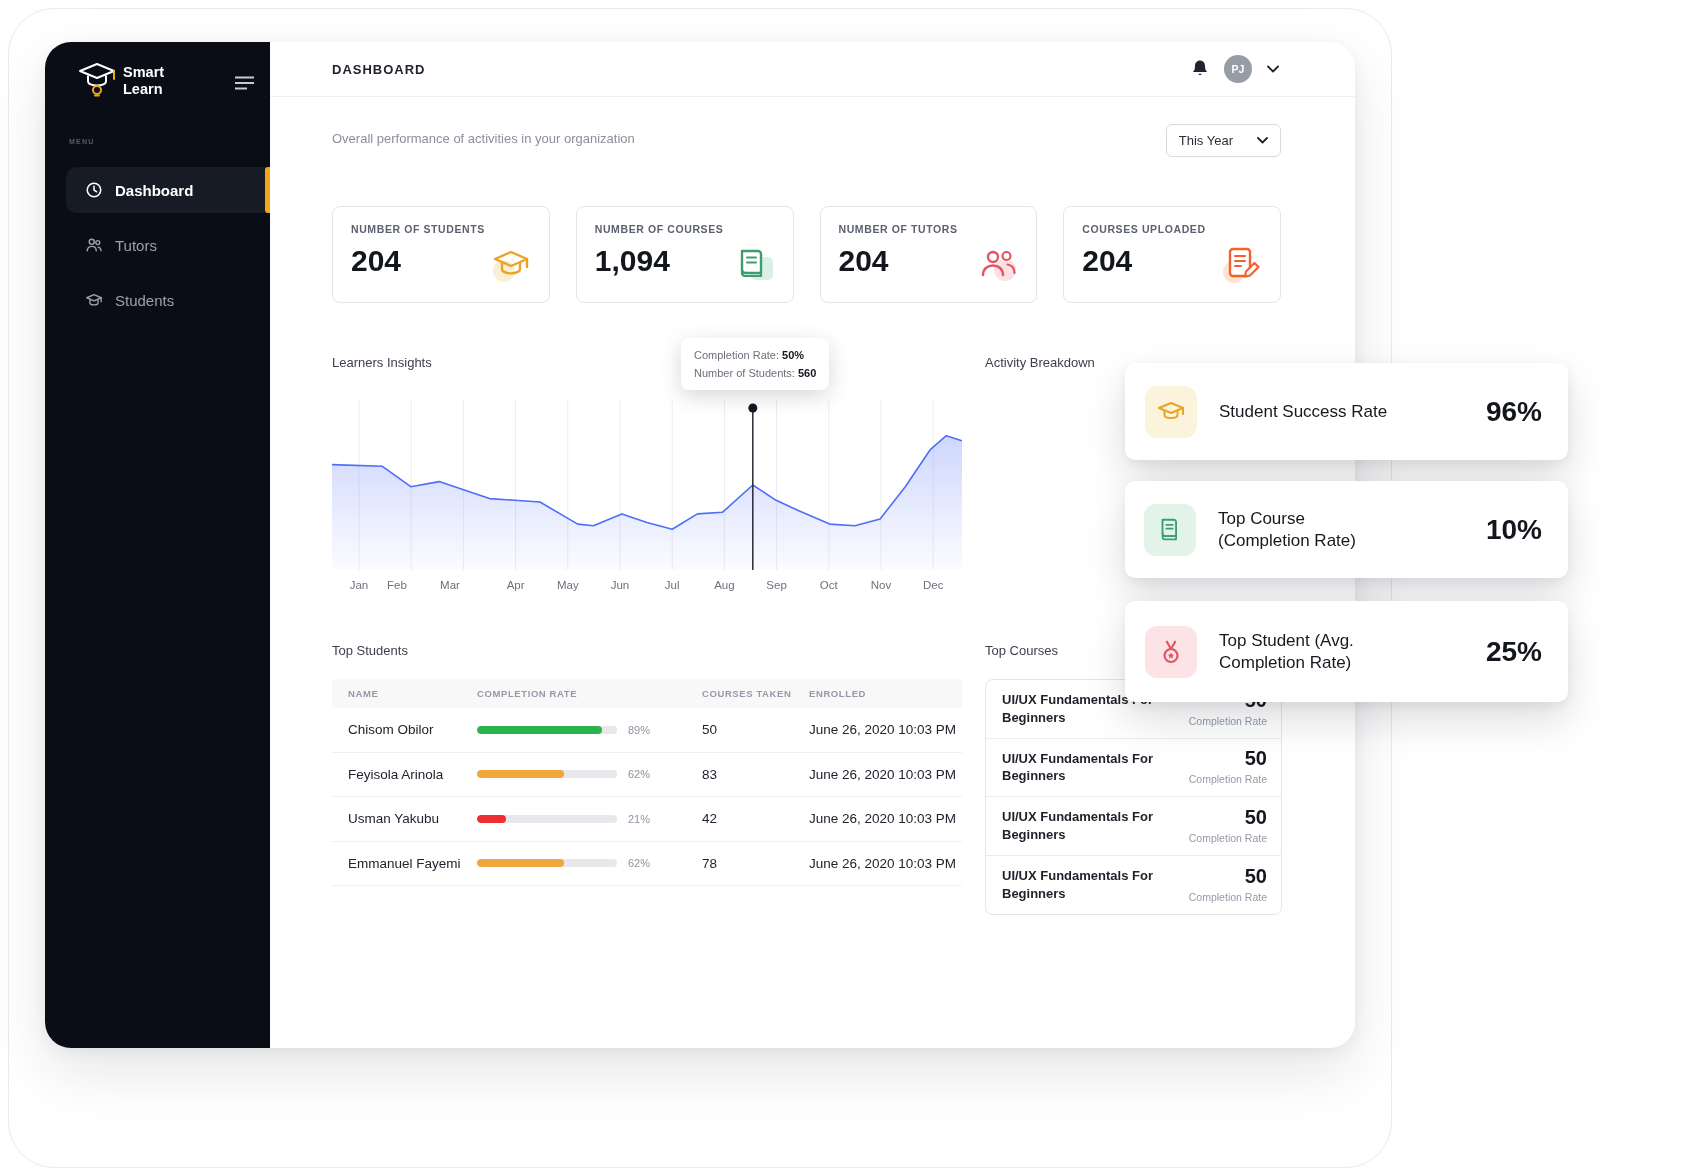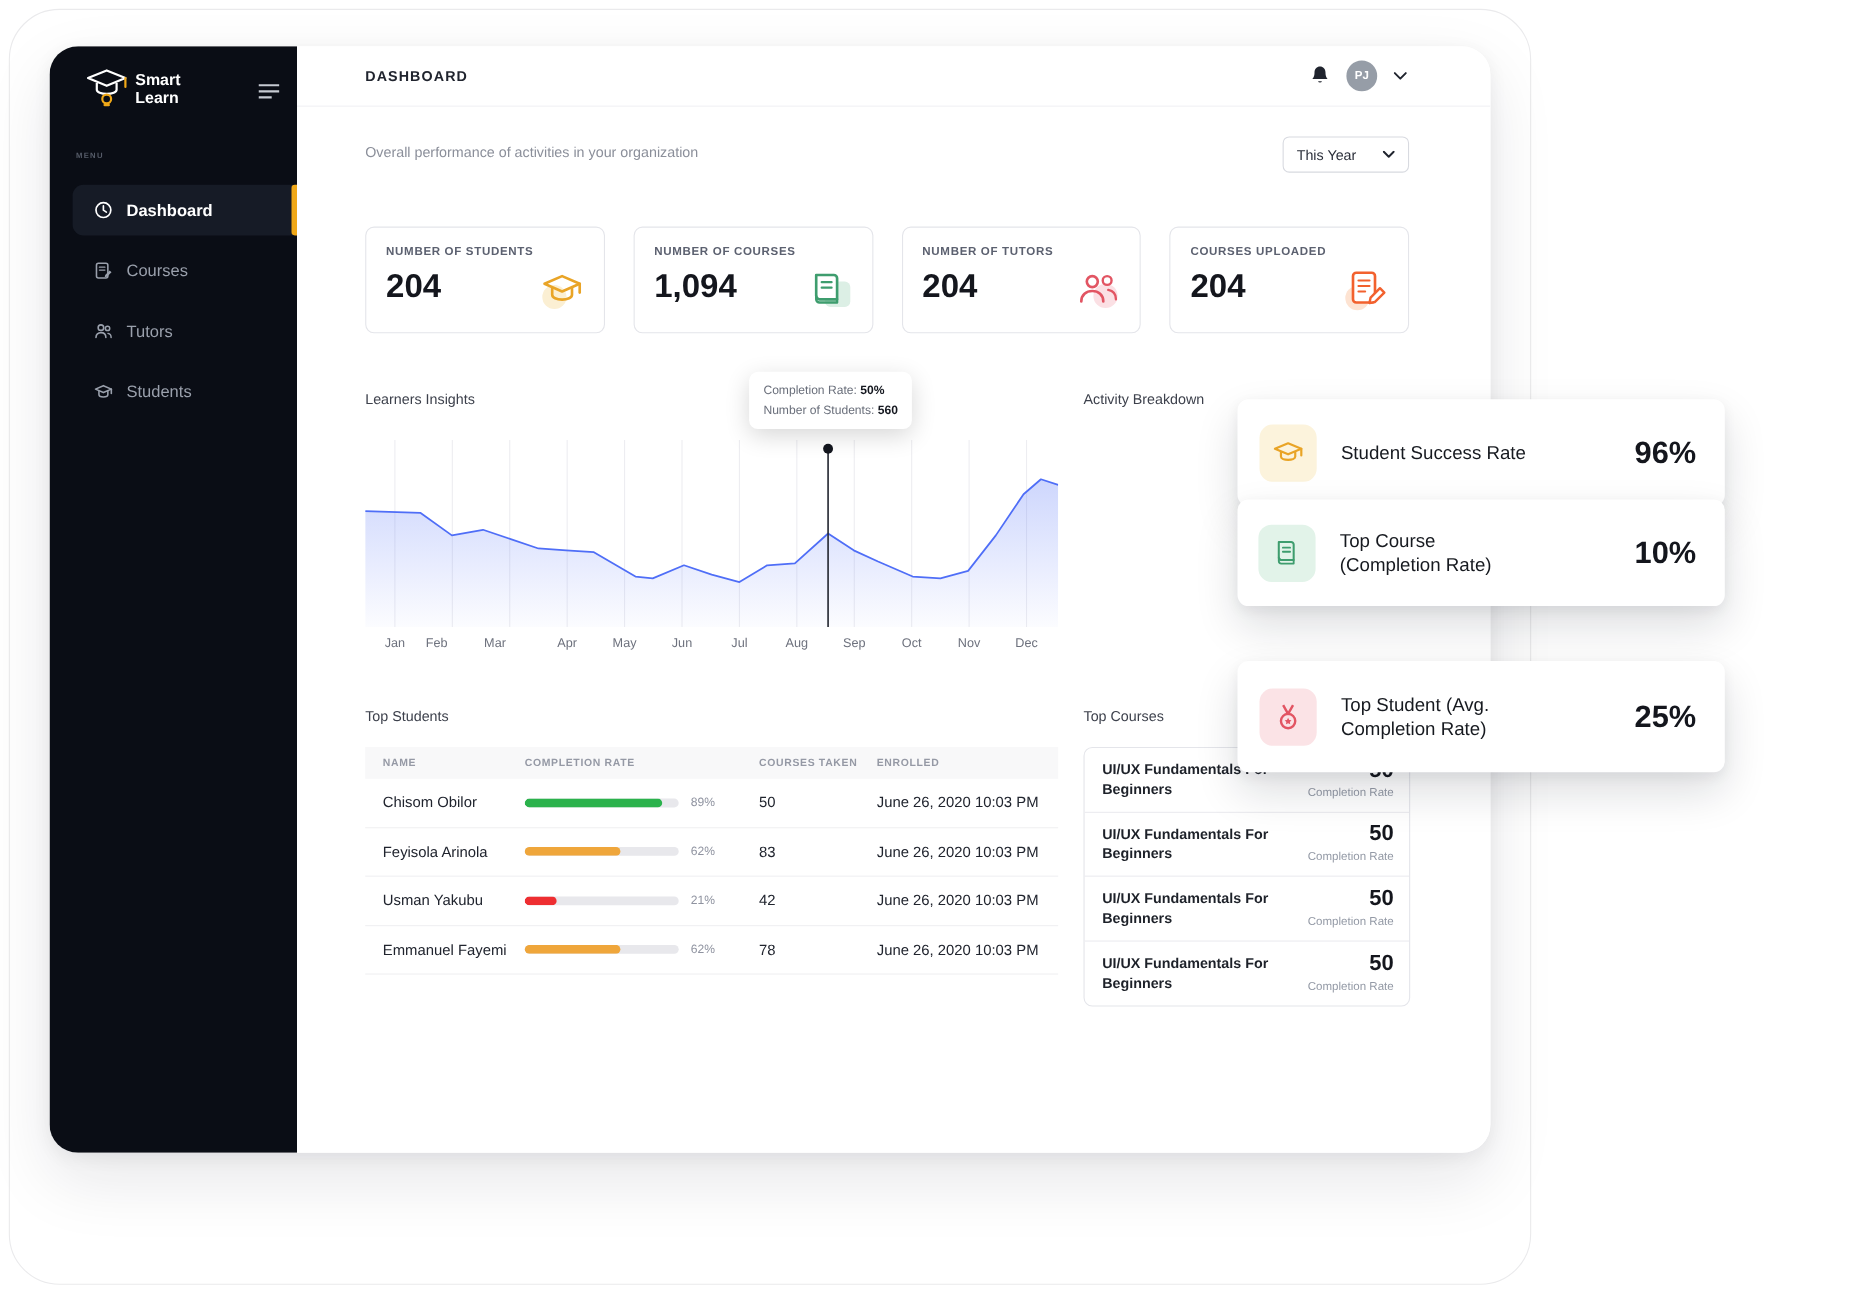--- a/index.html
+++ b/index.html
@@ -52,40 +52,40 @@
   .chart-xlabels { position:absolute; left:62px; top:537px; width:630px; height:16px; }
   .chart-xlabels span { position:absolute; top:0; width:52px; text-align:center; font-size:11.5px; color:#6d717d; }
 
   
   .top-students { position:absolute; left:62px; top:601px; width:630px; }
   .table { margin-top:21px; width:100%; }
   .thead { display:flex; align-items:center; height:29px; background:#f8f8f9; font-size:9.5px; font-weight:700; letter-spacing:.6px; color:#9599a5; }
   .trow { display:flex; align-items:center; height:44.5px; border-bottom:1px solid #f0f0f2; font-size:13.5px; color:#20242e; }
   .c-name { width:145px; padding-left:16px; }
   .c-rate { width:213px; display:flex; align-items:center; }
-  .c-courses { width:107px; }
+  .c-courses { width:107px;margin-left:12px; }
   .c-enrolled { flex:1; }
   .bar { width:140px; height:8px; border-radius:4px; background:#e8e8ec; overflow:hidden; }
   .bar-fill { display:block; height:100%; border-radius:4px; width:0; }
   .pct { margin-left:11px; font-size:11px; color:#8f93a0; }
 
   
   .top-courses { position:absolute; left:715px; top:601px; width:297px; }
   .courses-panel { margin-top:21px; border:1px solid #e4e5ea; border-radius:8px; background:#fff; }
   .course-row { display:flex; align-items:center; justify-content:space-between; height:58.5px; padding:0 14px 0 16px; border-bottom:1px solid #ececf0; }
   .course-row:last-child { border-bottom:none; }
   .course-name { width:152px; font-size:13px; font-weight:700; color:#1d2129; line-height:1.35; }
   .course-val { text-align:right; }
   .course-num { font-size:20px; font-weight:800; color:#14161d; line-height:1.1; }
   .course-cap { font-size:10.5px; color:#949aa6; margin-top:1px; }
 
   
   .float-card { position:absolute; left:1125px; width:443px; height:97px; background:#fff; border-radius:10px; box-shadow:0 18px 40px rgba(15,20,35,.14), 0 4px 12px rgba(15,20,35,.06); display:flex; align-items:center; padding:0 26px 0 20px; gap:22px; z-index:10; }
   .fc-1 { top:363px; }
-  .fc-2 { top:454px;padding-left:19px; }
+  .fc-2 { top:481px;padding-left:19px; }
   .fc-3 { top:601px; height:101px; }
   .fc-tile { width:52px; height:52px; border-radius:12px; display:flex; align-items:center; justify-content:center; flex-shrink:0; }
   .tile-yellow { background:#FCF3DC; }
   .tile-green  { background:#E2F3E9; }
   .tile-pink   { background:#FBE3E6; }
   .fc-title { width:175px; font-size:17px; font-weight:400; color:#16191f; line-height:1.28; }
   .fc-value { margin-left:auto; font-size:28px; font-weight:800; color:#14161d; }
 </style>
 </head>
 <body>
@@ -123,30 +123,20 @@
 
       <nav class="nav">
         <div class="nav-item active">
           <span class="nav-icon">
             <svg viewBox="0 0 20 20" width="18" height="18">
                 <circle cx="10" cy="10" r="7.5" fill="none" stroke="currentColor" stroke-width="1.7"></circle>
                 <path d="M10 5.8 V10 l3 2" fill="none" stroke="currentColor" stroke-width="1.7" stroke-linecap="round"></path>
               </svg>
           </span>
           <span class="nav-label">Dashboard</span>
-        </div>
-        <div class="nav-item">
-          <span class="nav-icon">
-            <svg viewBox="0 0 20 20" width="18" height="18">
-                <rect x="3" y="2.5" width="11.5" height="15" rx="2" fill="none" stroke="currentColor" stroke-width="1.6"></rect>
-                <path d="M6 6.5 h5.5 M6 9.5 h5.5" stroke="currentColor" stroke-width="1.4" stroke-linecap="round"></path>
-                <path d="M11.8 14.4 l4.6-4.6 1.8 1.8-4.6 4.6-2.3.5 z" fill="currentColor"></path>
-              </svg>
-          </span>
-          <span class="nav-label">Courses</span>
         </div>
         <div class="nav-item">
           <span class="nav-icon">
             <svg viewBox="0 0 20 20" width="18" height="18">
                 <circle cx="7.5" cy="6.5" r="2.8" fill="none" stroke="currentColor" stroke-width="1.6"></circle>
                 <path d="M2.5 16.5 c0-3.2 2.2-5 5-5 s5 1.8 5 5" fill="none" stroke="currentColor" stroke-width="1.6" stroke-linecap="round"></path>
                 <circle cx="14.2" cy="7.3" r="2.2" fill="none" stroke="currentColor" stroke-width="1.5"></circle>
                 <path d="M14.6 12.3 c2.1.4 3.2 2 3.2 4.2" fill="none" stroke="currentColor" stroke-width="1.5" stroke-linecap="round"></path>
               </svg>
           </span>

